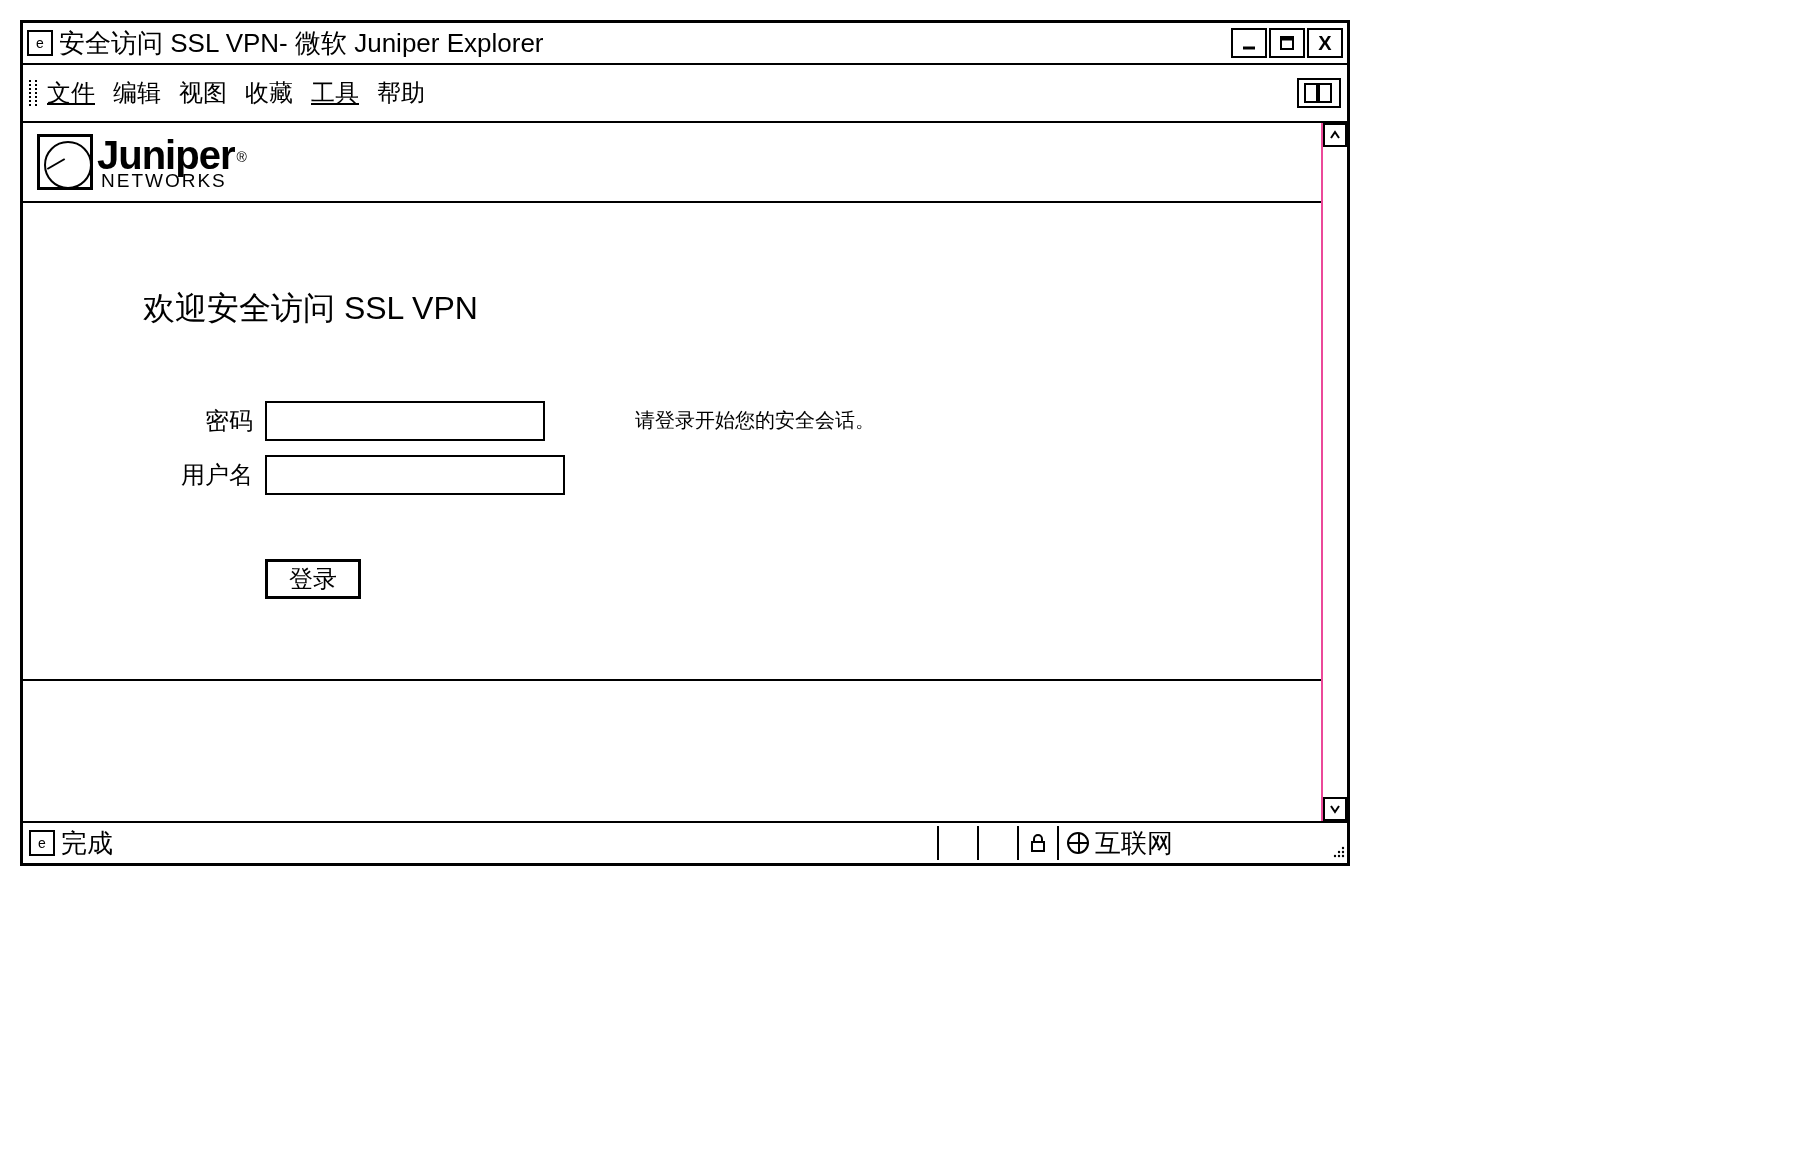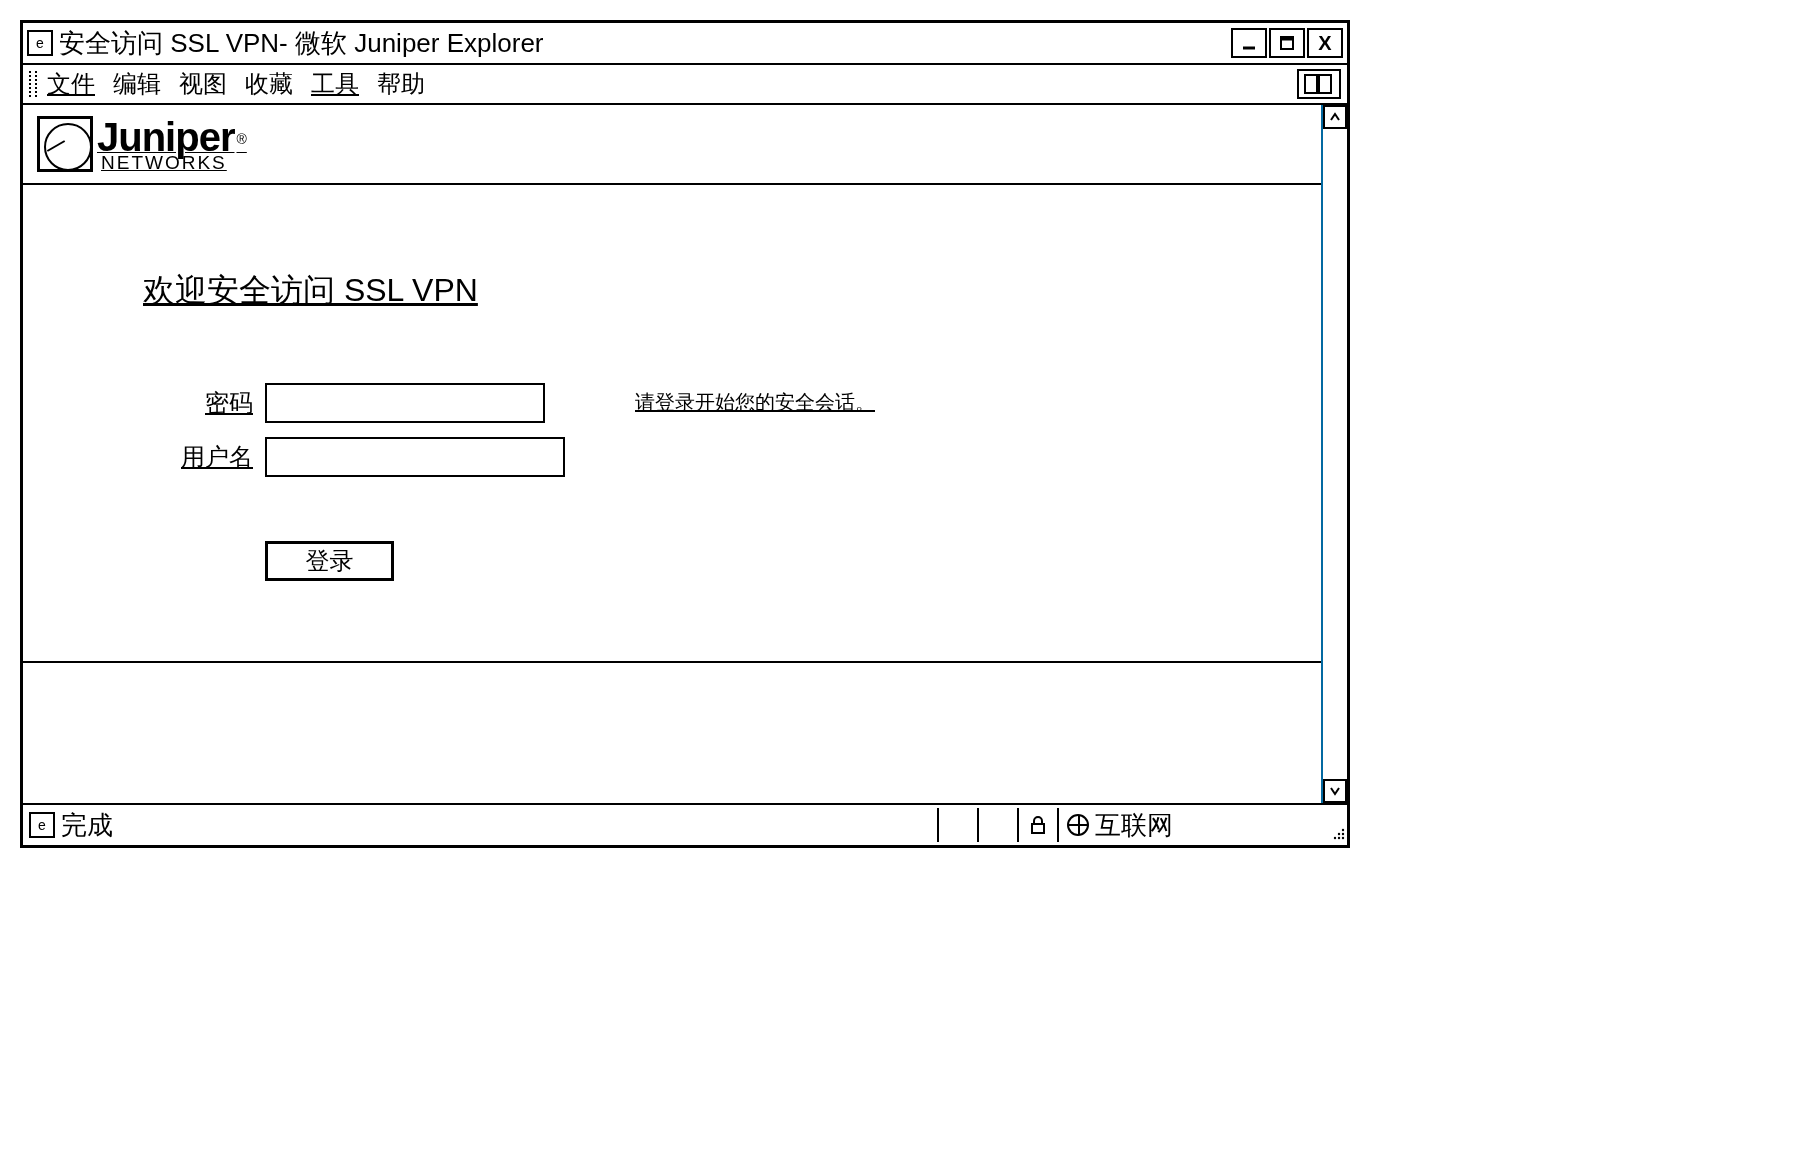--- a/index.html
+++ b/index.html
@@ -48,21 +48,21 @@
     font-family: Arial;
     font-weight: bold;
     font-size: 20px;
     cursor: pointer;
     background: #fff;
   }
   .menubar {
     display: flex;
     align-items: center;
     border-bottom: 2px solid #000;
-    height: 40px;
+    height: 58px;
     padding: 0 6px;
   }
   .menubar-grip {
     width: 8px;
     height: 26px;
     border-left: 2px dotted #000;
     border-right: 2px dotted #000;
     margin-right: 10px;
   }
   .menu-item {
@@ -81,24 +81,23 @@
     justify-content: center;
   }
   .menubar-logo svg { width: 30px; height: 20px; }
   .content-outer {
     display: flex;
     border-bottom: 2px solid #000;
     height: 700px;
   }
   .content-inner {
     flex: 1;
-    border-right: 2px solid #0369a1;
+    border-right: 2px solid #ec4899;
     display: flex;
     flex-direction: column;
-    text-decoration: underline;
   }
   .scrollbar {
     width: 24px;
     display: flex;
     flex-direction: column;
   }
   .scroll-btn {
     height: 24px;
     border: 2px solid #000;
     display: flex;
@@ -199,21 +198,21 @@
   }
   .form-input.pw { width: 280px; }
   .hint {
     font-size: 20px;
     margin-left: 70px;
     margin-top: 6px;
   }
   .login-btn {
     margin-left: 122px;
     margin-top: 50px;
-    width: 129px;
+    width: 96px;
     height: 40px;
     border: 3px solid #000;
     background: #fff;
     font-size: 24px;
     cursor: pointer;
     font-family: inherit;
   }
   .below-body { flex: 0 0 140px; }
   .statusbar {
     display: flex;

